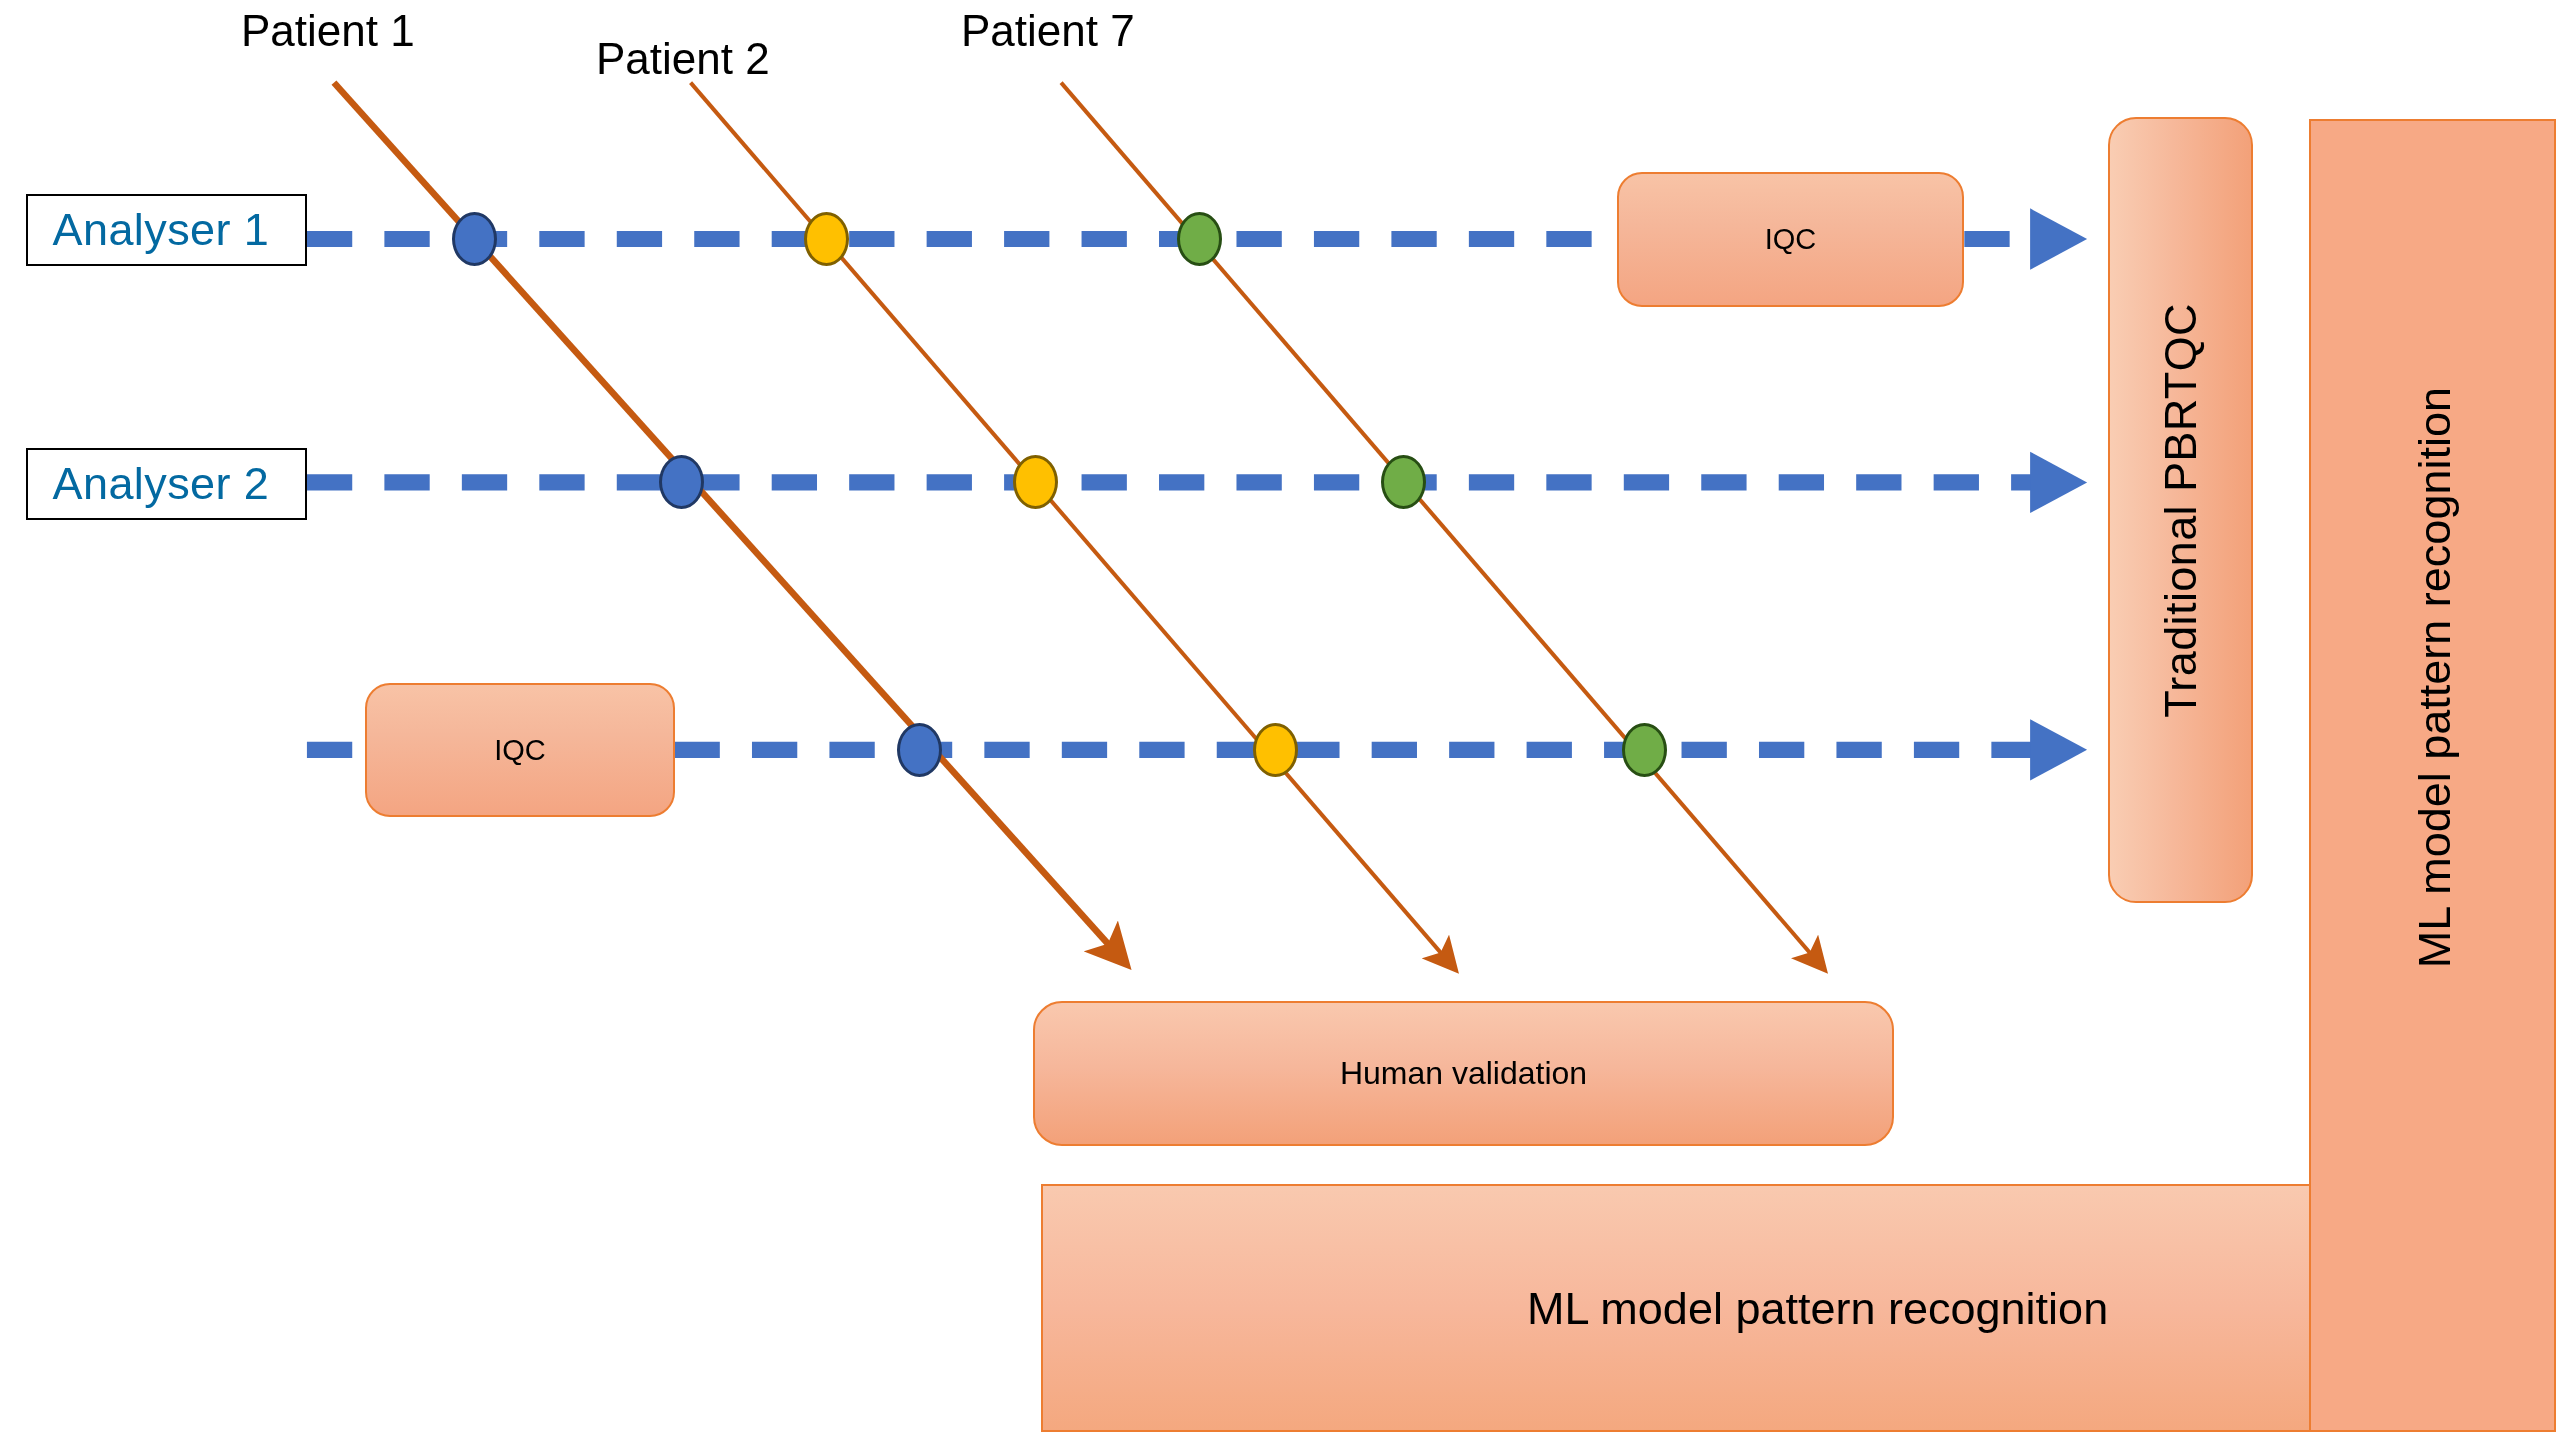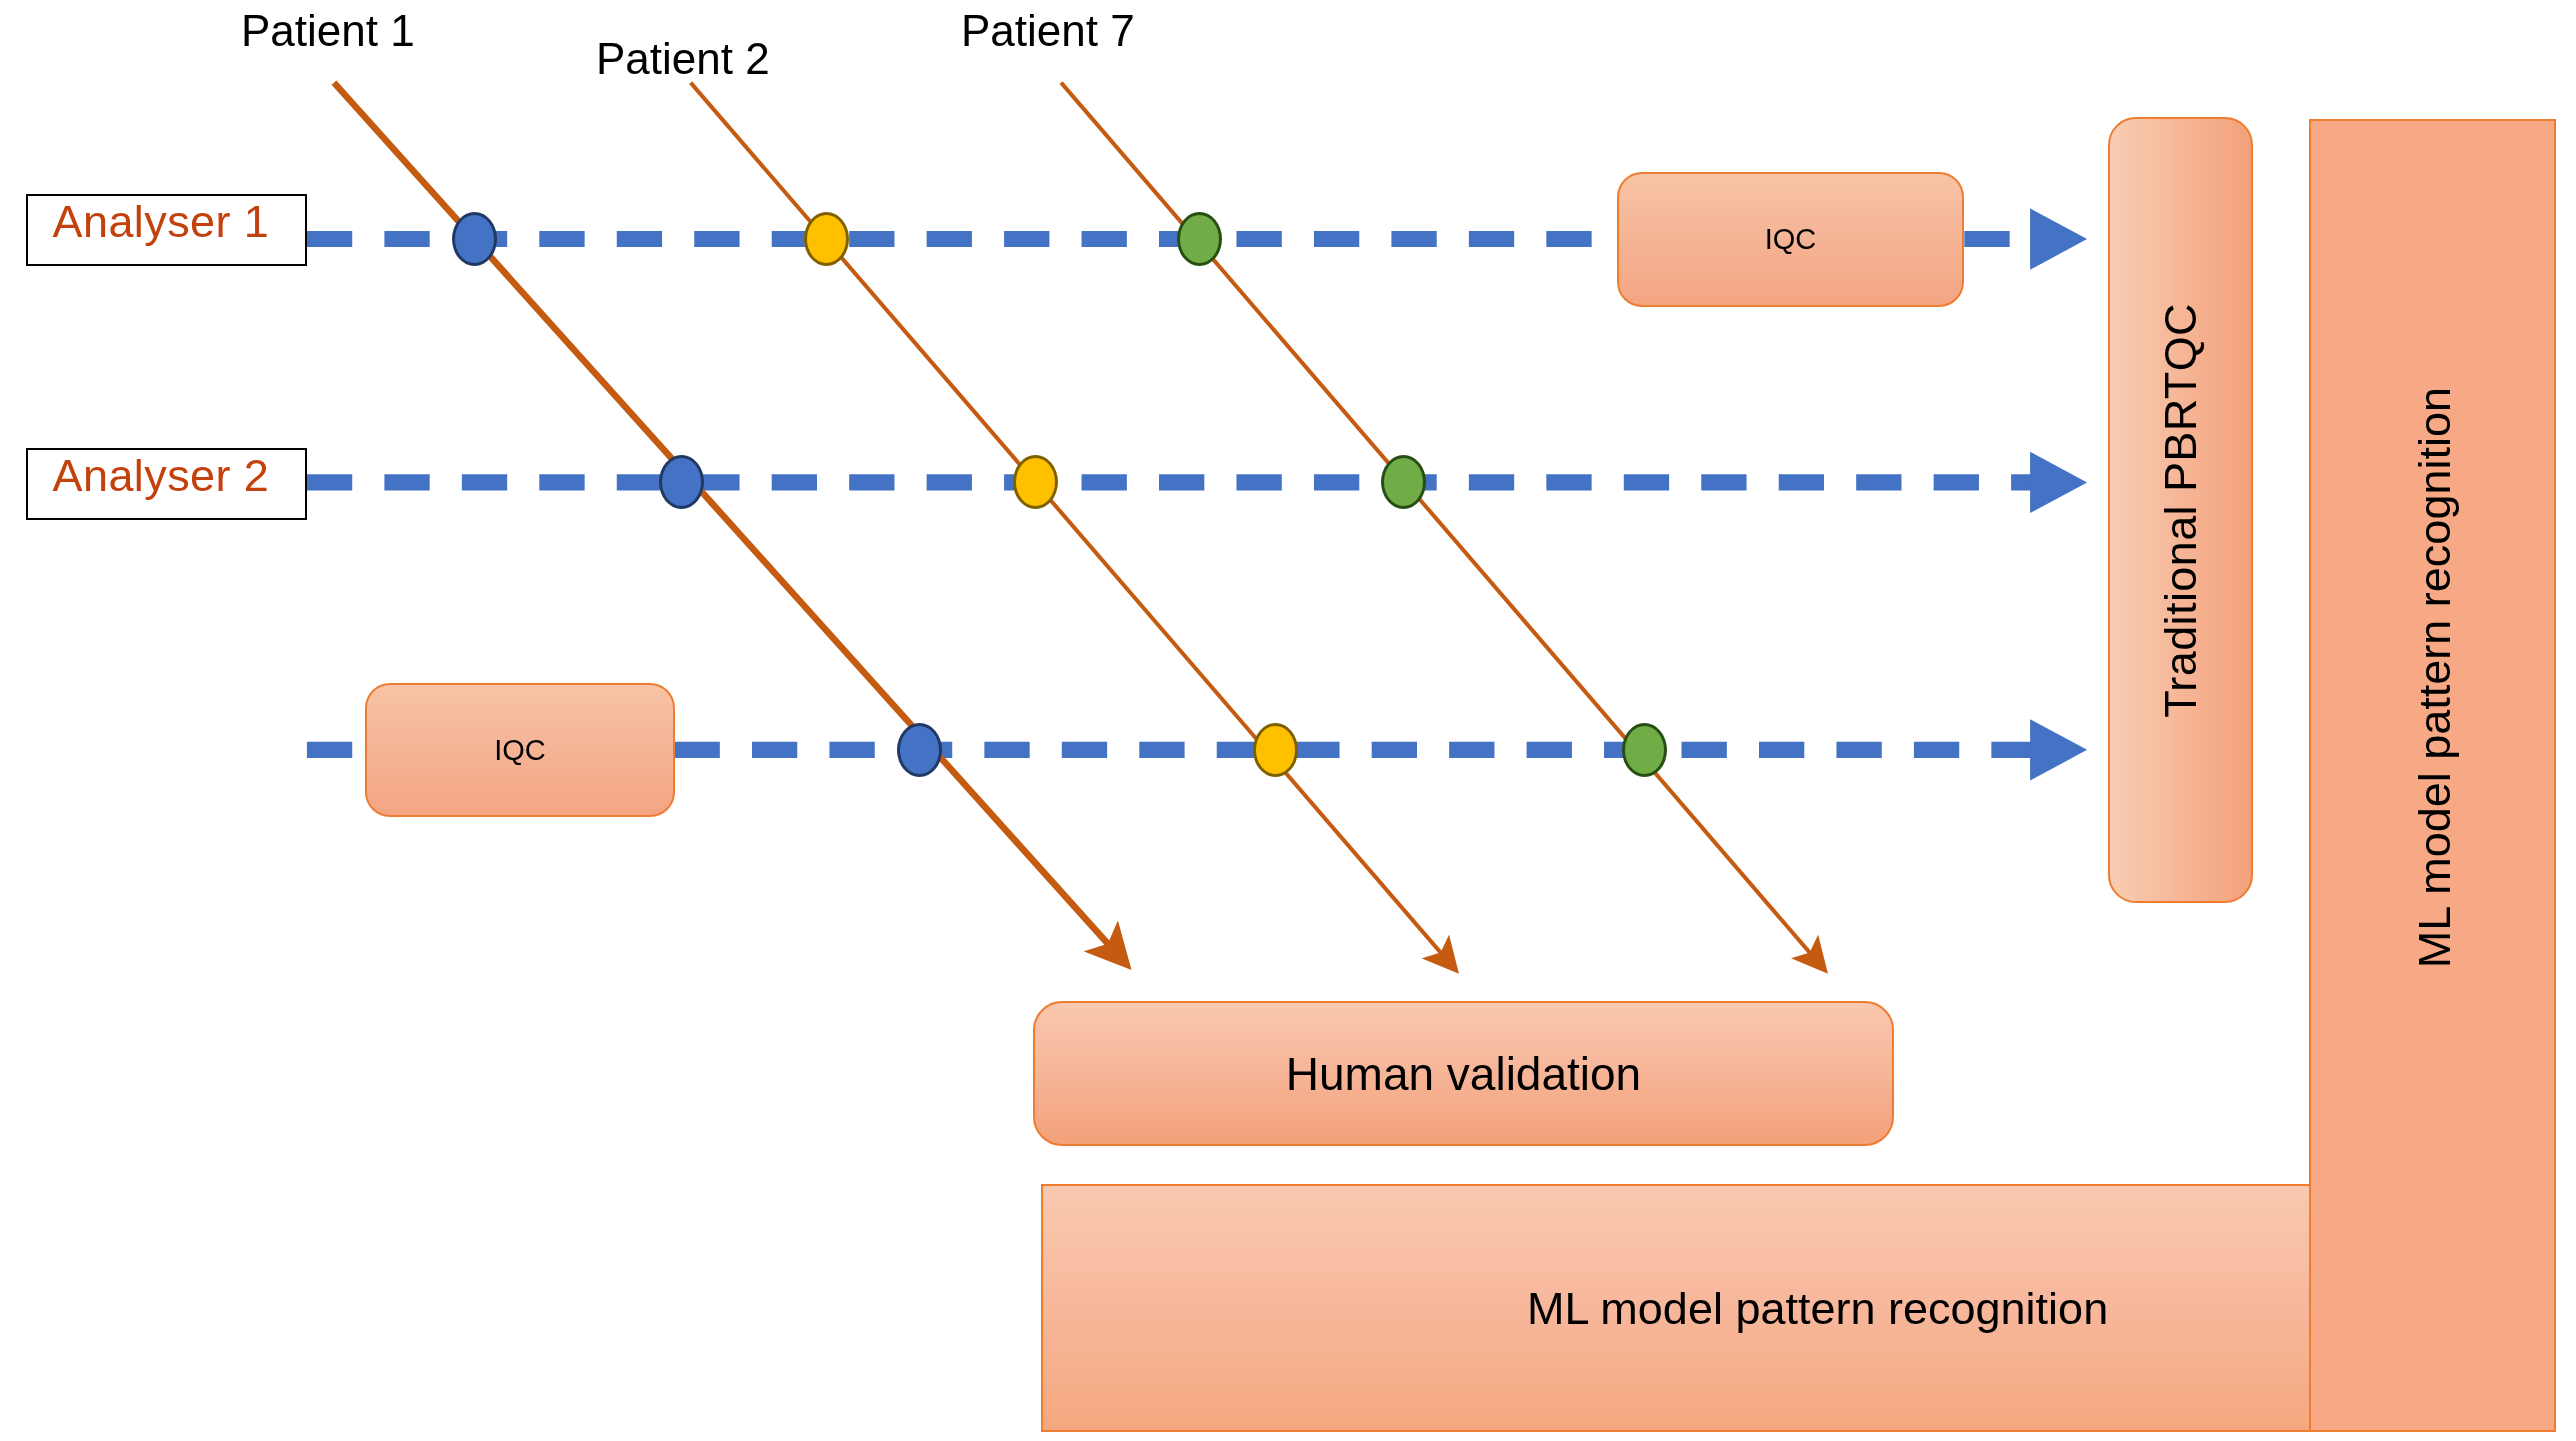--- a/index.html
+++ b/index.html
@@ -24,25 +24,25 @@
     height: 1442px;
   }
 
   
   .analyser-box {
     position: absolute;
     box-sizing: border-box;
     background: #ffffff;
     border: 2.9px solid #000000;
     display: flex;
-    align-items: flex-start;
+    align-items: center;
     justify-content: flex-start;
     padding-left: 25px;
     font-size: 45px;
-    color: #c2410c;
+    color: #0369a1;
     letter-spacing: 0.4px;
     z-index: 6;
   }
 
   
   .orange-shape {
     position: absolute;
     box-sizing: border-box;
     border: 2.2px solid #ED7D31;
     background: linear-gradient(180deg, #F8C3A6 0%, #F5B79A 38%, #F4A582 100%);
@@ -66,21 +66,21 @@
     letter-spacing: 0.4px;
   }
 
   .pbrtqc-box {
     border-radius: 28px;
     background: linear-gradient(90deg, #F9CDB3 0%, #F6B89A 45%, #F3A179 100%);
   }
 
   .human-box {
     border-radius: 29px;
-    font-size: 46px;
+    font-size: 32px;
     background: linear-gradient(180deg, #F9C8AE 0%, #F6B79B 45%, #F3A179 100%);
   }
 
   
   .ml-vert {
     position: absolute;
     box-sizing: border-box;
     background: #F7A985;
     border: 2.2px solid #ED7D31;
     z-index: 3;

